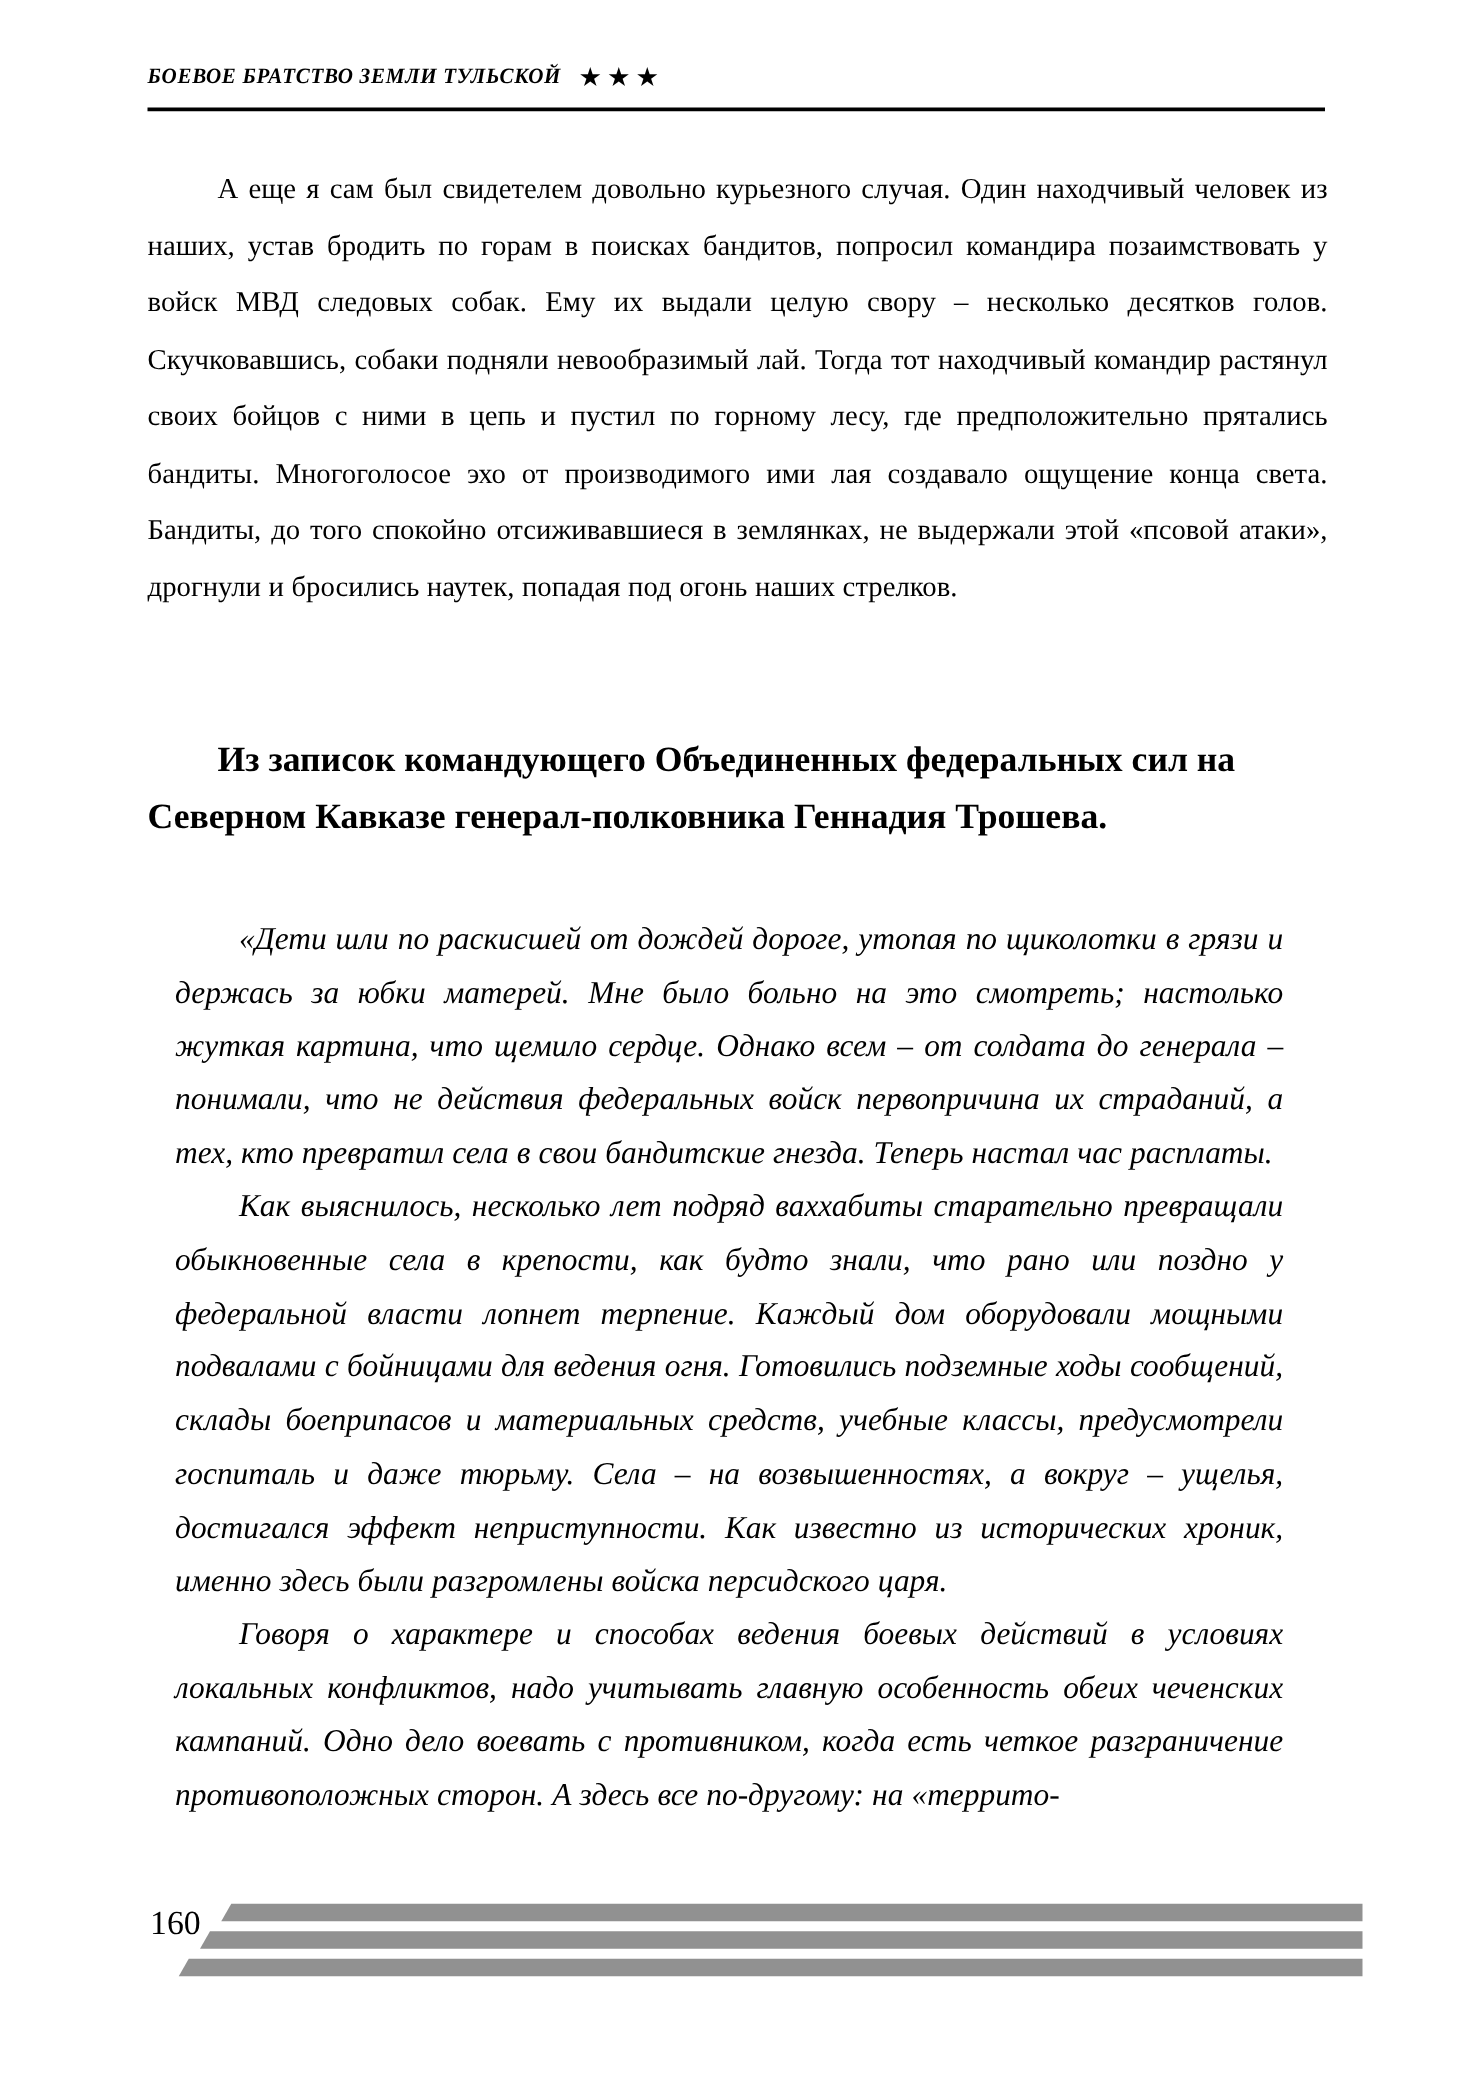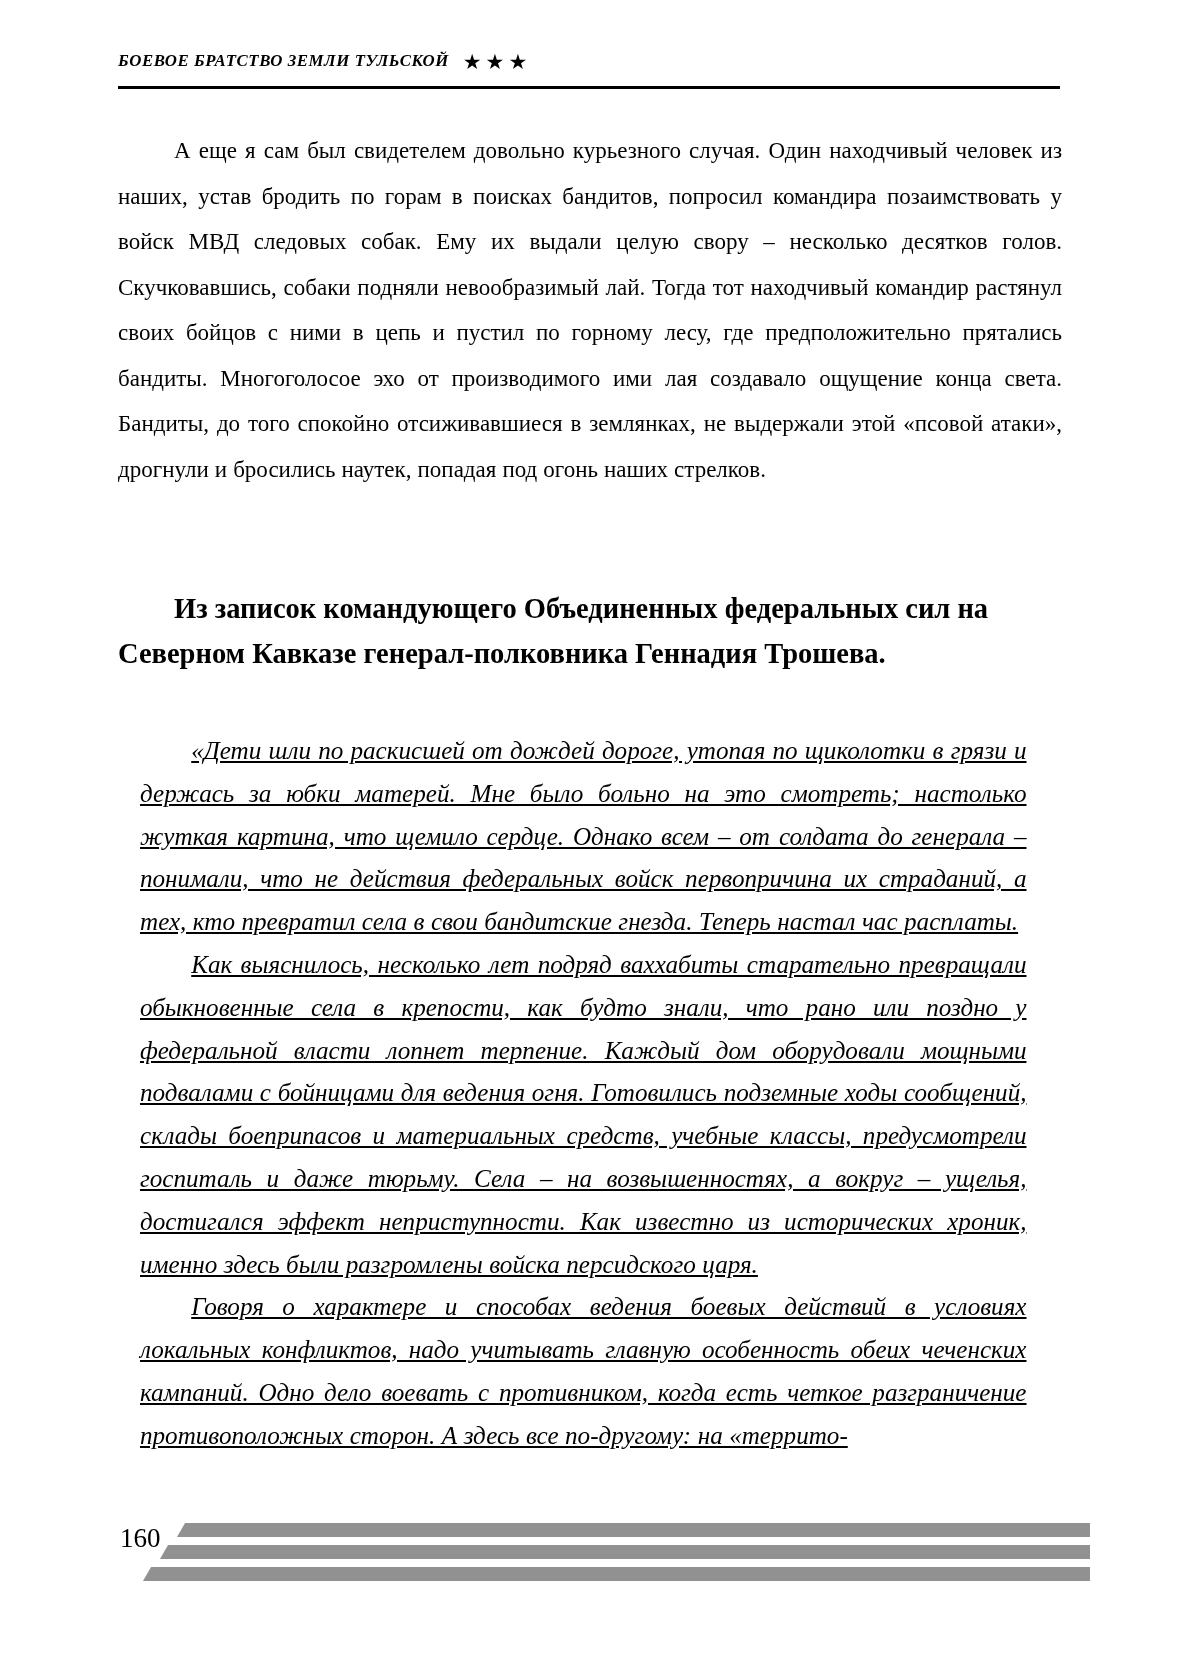--- a/index.html
+++ b/index.html
@@ -93,21 +93,20 @@
     text-align: left;
     text-indent: 56px;
   }
 
   
   .quote-block {
     position: absolute;
     left: 140px;
     top: 730px;
     width: 900px;
-    text-decoration: underline;
   }
   p.quote-par {
     margin: 0;
     font-style: italic;
     font-size: 25.5px;
     line-height: 42.8px;
     text-align: justify;
     text-indent: 52px;
     transform: scaleX(0.985);
     transform-origin: left top;

